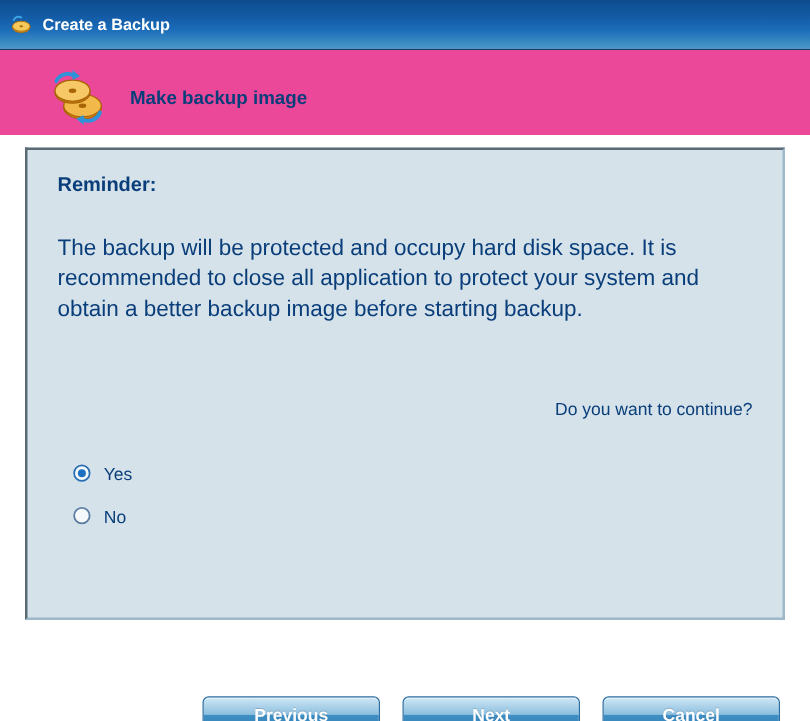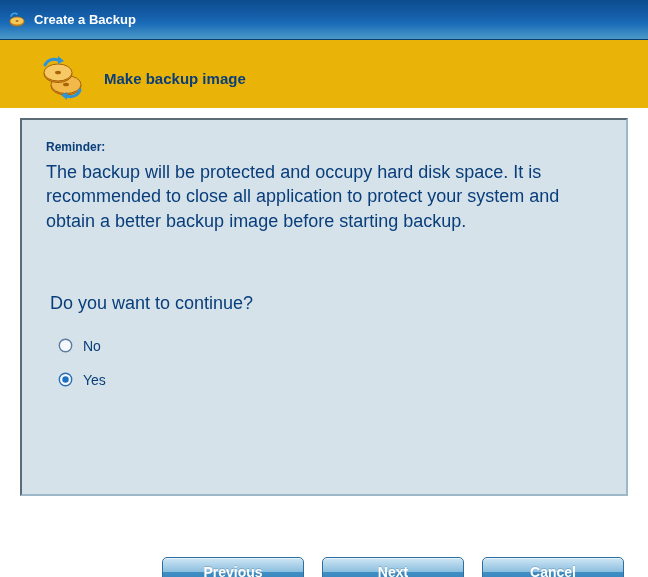--- a/index.html
+++ b/index.html
@@ -36,21 +36,21 @@
   }
   .titlebar .title-text {
     color: #ffffff;
     font-size: 13px;
     font-weight: bold;
   }
   .header-area {
     display: flex;
     align-items: center;
     padding: 16px 30px 8px 40px;
-    background: #eab308;
+    background: #ec4899;
   }
   .header-area .big-icon {
     width: 44px;
     height: 44px;
     margin-right: 20px;
     display: inline-flex;
     align-items: center;
     justify-content: center;
   }
   .header-area h2 {
@@ -62,34 +62,35 @@
   .content-frame {
     margin: 10px 20px 0 20px;
     border: 2px inset #9cb8c9;
     background: #d5e2ea;
     box-sizing: border-box;
     height: 378px;
     padding: 20px 24px;
     color: #0a3e7a;
   }
   .reminder-label {
-    font-size: 12px;
-    font-weight: bold;
-    margin-bottom: 6px;
+    font-size: 16px;
+    font-weight: bold;
+    margin-bottom: 28px;
   }
   .reminder-body {
     font-size: 18px;
     line-height: 1.35;
     margin-bottom: 60px;
     max-width: 560px;
   }
   .question {
-    font-size: 18px;
-    margin-bottom: 24px;
+    font-size: 14px;
+    margin-bottom: 36px;
     padding-left: 4px;
+    text-align: right;
   }
   .radio-group {
     padding-left: 12px;
   }
   .radio-row {
     display: flex;
     align-items: center;
     margin-bottom: 18px;
     cursor: pointer;
   }
@@ -167,36 +168,36 @@
     <div class="reminder-label">Reminder:</div>
     <div class="reminder-body">The backup will be protected and occupy hard disk space. It is recommended to close all application to protect your system and obtain a better backup image before starting backup.</div>
 
     <div class="question">Do you want to continue?</div>
 
     <div class="radio-group">
 
       <div class="radio-row">
         <span class="radio">
           <svg width="15" height="15" viewBox="0 0 15 15">
-            <circle cx="7.5" cy="7.5" r="6.2" fill="#f5f9fb" stroke="#5a7ca0" stroke-width="1.4"></circle>
-          </svg>
-        </span>
-        <span class="radio-label">No</span>
-      </div>
-
-      <div class="radio-row">
-        <span class="radio">
-          <svg width="15" height="15" viewBox="0 0 15 15">
             <circle cx="7.5" cy="7.5" r="6.2" fill="#f5f9fb" stroke="#2a6fb3" stroke-width="1.4"></circle>
             <circle cx="7.5" cy="7.5" r="3.2" fill="#1e70c0"></circle>
           </svg>
         </span>
         <span class="radio-label">Yes</span>
       </div>
 
+      <div class="radio-row">
+        <span class="radio">
+          <svg width="15" height="15" viewBox="0 0 15 15">
+            <circle cx="7.5" cy="7.5" r="6.2" fill="#f5f9fb" stroke="#5a7ca0" stroke-width="1.4"></circle>
+          </svg>
+        </span>
+        <span class="radio-label">No</span>
+      </div>
+
     </div>
   </div>
 
   <div class="button-bar">
     <div class="btn">Previous</div>
     <div class="btn">Next</div>
     <div class="btn">Cancel</div>
   </div>
 
 </div>

